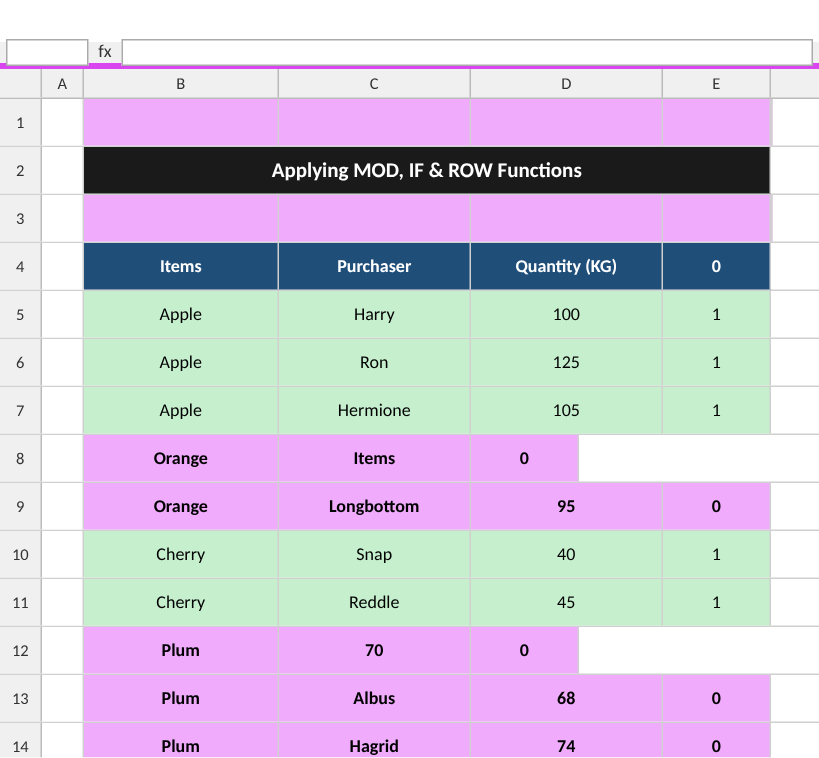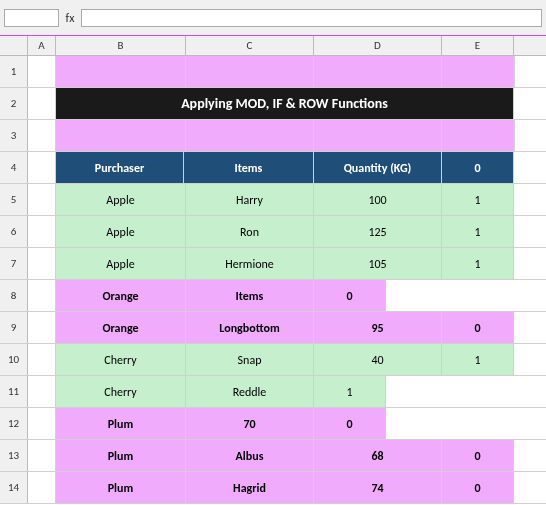--- a/index.html
+++ b/index.html
@@ -15,27 +15,28 @@
     .spreadsheet-container {
       display: flex;
       flex-direction: column;
       width: 546px;
       height: 505px;
       background: #fff;
     }
 
     
     .top-bar {
-      height: 36px;
-      background: #f0f0f0;
-      border-bottom: 1px solid #d946ef;
+      height: 18px;
+      background: #f0f0f0;
+      border-bottom: 4px solid #d946ef;
       display: flex;
       align-items: center;
       padding: 0 4px;
       gap: 4px;
+      margin-top: 28px;
     }
 
     .name-box {
       width: 55px;
       height: 18px;
       border: 1px solid #aaa;
       font-size: 11px;
       padding: 0 3px;
       background: #fff;
     }
@@ -196,22 +197,22 @@
         <div class="cell col-a"></div>
         <div class="cell white-cell col-b"></div>
         <div class="cell white-cell col-c"></div>
         <div class="cell white-cell col-d"></div>
         <div class="cell white-cell col-e"></div>
         <div class="cell white-cell undefined"></div>
       </div>
       <div class="grid-row">
         <div class="row-num">4</div>
         <div class="cell col-a"></div>
+        <div class="cell header-cell col-b">Items</div>
         <div class="cell header-cell col-c">Purchaser</div>
-        <div class="cell header-cell col-b">Items</div>
         <div class="cell header-cell col-d">Quantity (KG)</div>
         <div class="cell header-cell col-e">0</div>
       </div>
       <div class="grid-row">
         <div class="row-num">5</div>
         <div class="cell col-a"></div>
         <div class="cell green-cell col-b">Apple</div>
         <div class="cell green-cell col-c">Harry</div>
         <div class="cell green-cell col-d">100</div>
         <div class="cell green-cell col-e">1</div>
@@ -253,20 +254,21 @@
         <div class="cell green-cell col-b">Cherry</div>
         <div class="cell green-cell col-c">Snap</div>
         <div class="cell green-cell col-d">40</div>
         <div class="cell green-cell col-e">1</div>
       </div>
       <div class="grid-row">
         <div class="row-num">11</div>
         <div class="cell col-a"></div>
         <div class="cell green-cell col-b">Cherry</div>
         <div class="cell green-cell col-c">Reddle</div>
+        <div class="cell green-cell col-d">45</div>
         <div class="cell green-cell col-e">1</div>
       </div>
       <div class="grid-row">
         <div class="row-num">12</div>
         <div class="cell col-a"></div>
         <div class="cell white-cell col-b">Plum</div>
         <div class="cell white-cell col-d">70</div>
         <div class="cell white-cell col-e">0</div>
       </div>
       <div class="grid-row">

